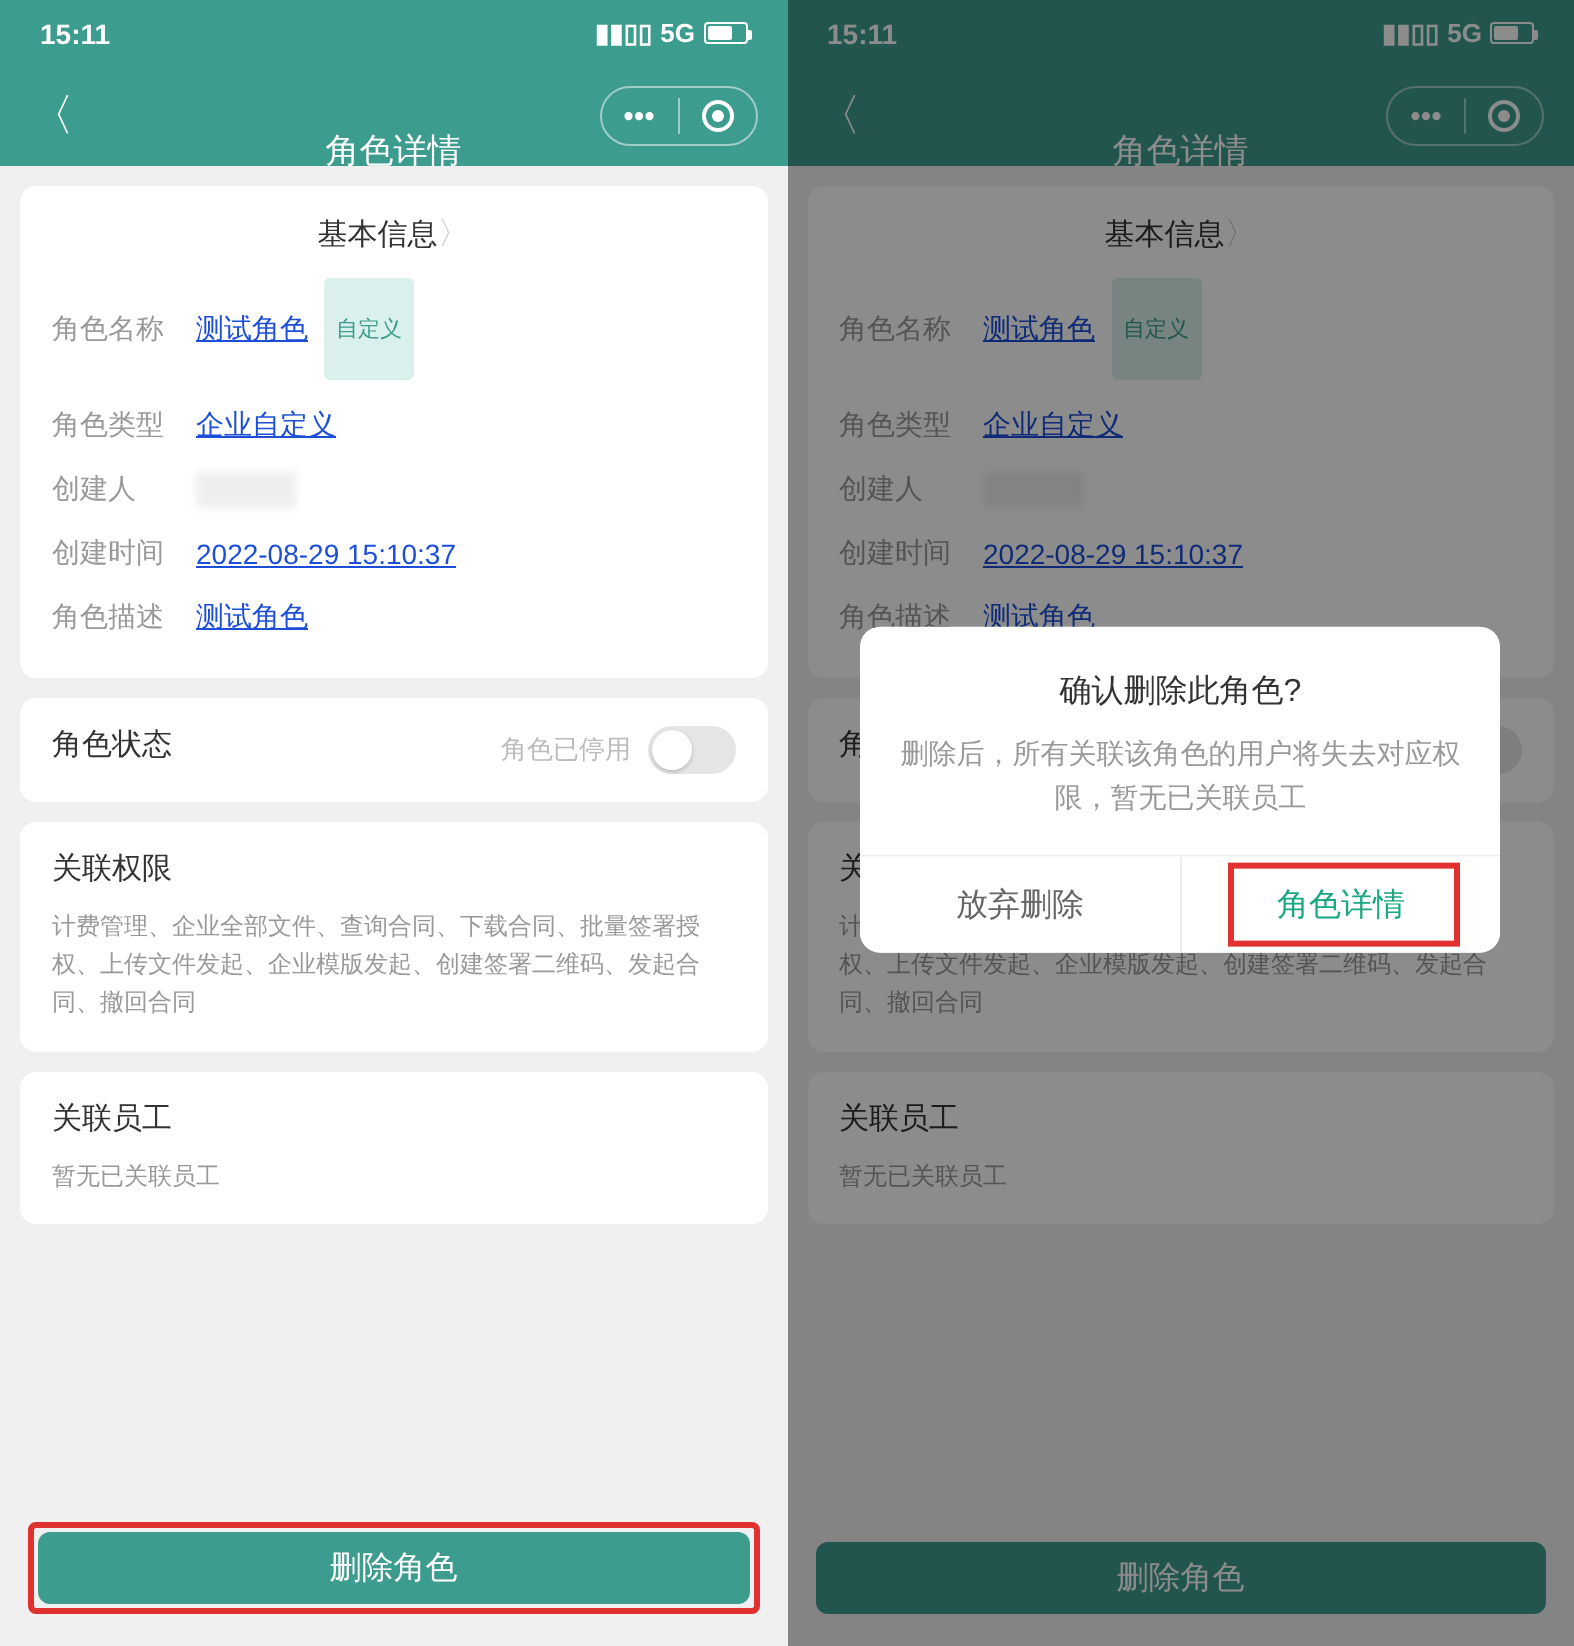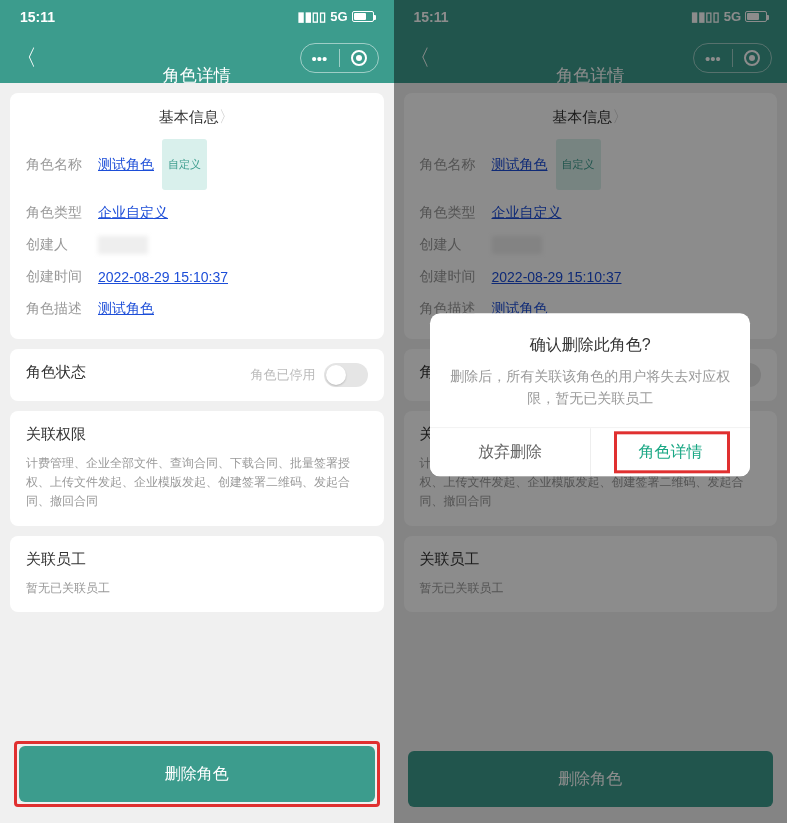--- a/index.html
+++ b/index.html
@@ -26,21 +26,21 @@
     .badge { display:inline-block; background:#d9f0ec; color:#3c9c8d; font-size:11px; padding:18px 6px; border-radius:3px; margin-left:8px; }
     .blur { display:inline-block; width:50px; height:18px; background:#eee; filter:blur(2px); }
     .status-row { display:flex; justify-content:space-between; align-items:flex-start; font-size:15px; color:#333; }
     .status-right2 { display:flex; align-items:center; gap:8px; }
     .disabled-txt { color:#bbb; font-size:13px; }
     .toggle { width:44px; height:24px; background:#e5e5e5; border-radius:12px; position:relative; }
     .toggle::after { content:""; position:absolute; width:20px; height:20px; background:#fff; border-radius:50%; top:2px; left:2px; box-shadow:0 1px 2px rgba(0,0,0,.2); }
     .sec-title { font-size:15px; color:#333; margin-bottom:10px; }
     .sec-text { font-size:12px; color:#999; line-height:1.6; }
     .bottom { padding:12px 14px 16px; }
-    .del-btn { width:100%; height:56px; background:#3c9c8d; color:#fff; border:none; border-radius:6px; font-size:16px; }
+    .del-btn { width:100%; height:36px; background:#3c9c8d; color:#fff; border:none; border-radius:6px; font-size:16px; }
     .highlight-red { border:3px solid #e03030; border-radius:4px; padding:2px; }
     .overlay { position:absolute; inset:0; background:rgba(0,0,0,.45); }
     .dialog { position:absolute; left:50%; top:48%; transform:translate(-50%,-50%); width:320px; background:#fff; border-radius:10px; overflow:hidden; }
     .dlg-body { padding:22px 20px 18px; text-align:center; }
     .dlg-title { font-size:16px; color:#333; font-weight:500; margin-bottom:10px; }
     .dlg-msg { font-size:14px; color:#999; line-height:1.55; }
     .dlg-actions { display:flex; border-top:1px solid #eee; }
     .dlg-btn { flex:1; height:48px; display:flex; align-items:center; justify-content:center; font-size:16px; background:#fff; border:none; }
     .dlg-cancel { color:#666; border-right:1px solid #eee; }
     .dlg-confirm { color:#1aa784; font-weight:500; }

